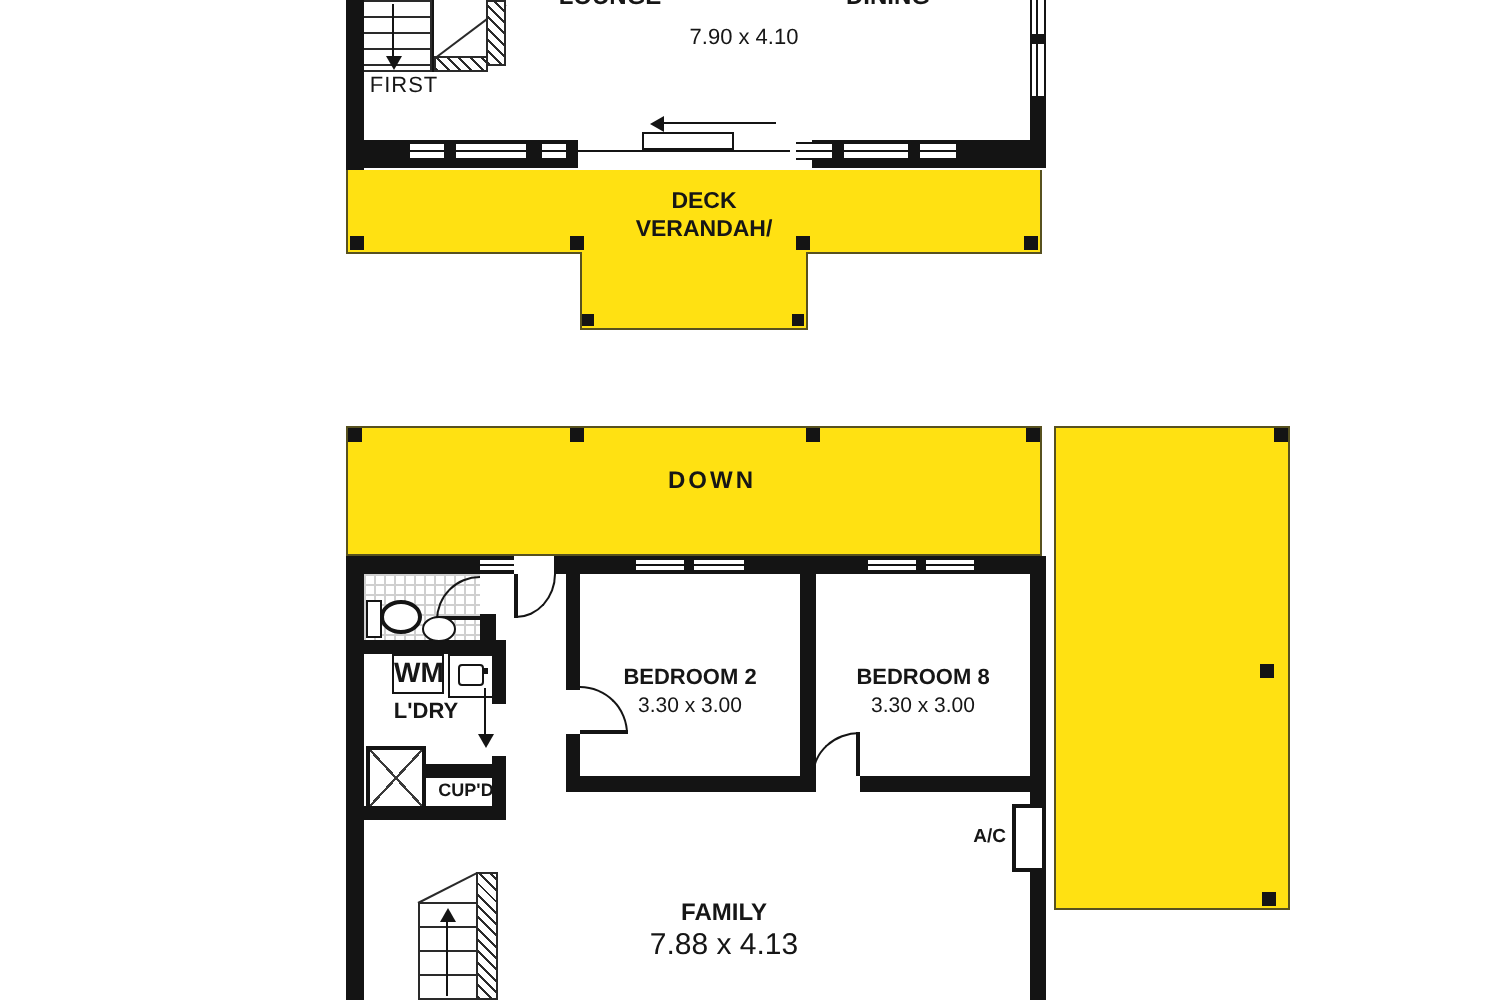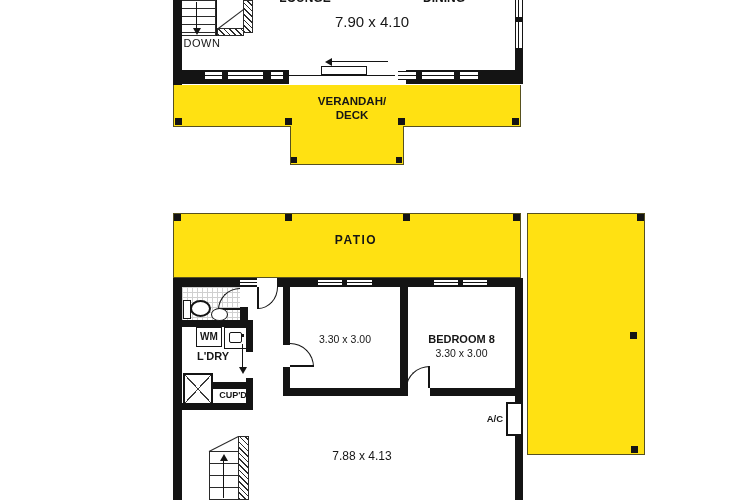--- a/index.html
+++ b/index.html
@@ -46,22 +46,22 @@
     <div class="a oline" style="left:290px;top:127px;width:1px;height:38px;"></div>
     <div class="a oline" style="left:403px;top:127px;width:1px;height:38px;"></div>
     <div class="a oline" style="left:290px;top:164px;width:114px;height:1px;"></div>
     <div class="a post" style="left:175px;top:118px;"></div>
     <div class="a post" style="left:285px;top:118px;"></div>
     <div class="a post" style="left:398px;top:118px;"></div>
     <div class="a post" style="left:512px;top:118px;"></div>
     <div class="a post" style="left:291px;top:157px;width:6px;height:6px;"></div>
     <div class="a post" style="left:396px;top:157px;width:6px;height:6px;"></div>
     <div class="a lbl" style="left:290px;top:94px;width:124px;font-size:11.5px;">
+      <span style="display:block;">DECK</span>
       <span style="display:block;">VERANDAH/</span>
-      <span style="display:block;">DECK</span>
     </div>
 
     <div class="a wall" style="left:173px;top:0;width:9px;height:85px;"></div>
     <div class="a wall" style="left:173px;top:70px;width:350px;height:14px;"></div>
 
     <div class="a winh" style="left:205px;top:71px;width:78px;height:9px;"></div>
     <div class="a wall" style="left:222px;top:70px;width:6px;height:11px;"></div>
     <div class="a wall" style="left:263px;top:70px;width:8px;height:11px;"></div>
     <div class="a wall" style="left:283px;top:70px;width:6px;height:11px;"></div>
     <div class="a white" style="left:289px;top:70px;width:117px;height:14px;"></div>
@@ -77,40 +77,40 @@
     <div class="a wall" style="left:515px;top:17px;width:8px;height:5px;"></div>
     <div class="a wall" style="left:515px;top:48px;width:8px;height:36px;"></div>
 
     <div class="a treads" style="left:182px;top:0;width:34px;height:36px;border-right:1px solid #2a2a2a;border-bottom:1px solid #2a2a2a;"></div>
     <div class="a thin" style="left:216px;top:0;width:1px;height:36px;"></div>
     <div class="a thin" style="left:196px;top:2px;width:1px;height:27px;"></div>
     <div class="a tri" style="left:193px;top:28px;border-left:4px solid transparent;border-right:4px solid transparent;border-top:7px solid #141414;"></div>
     <div class="a diag" style="left:217px;top:29px;width:45px;transform:rotate(-37deg);"></div>
     <div class="a hatch" style="left:243px;top:0;width:10px;height:33px;"></div>
     <div class="a hatch" style="left:217px;top:28px;width:27px;height:8px;"></div>
-    <div class="a lbl" style="left:178px;top:37px;width:48px;font-weight:400;font-size:11px;letter-spacing:0.5px;">DOWN</div>
+    <div class="a lbl" style="left:178px;top:37px;width:48px;font-weight:400;font-size:11px;letter-spacing:0.5px;">FIRST</div>
 
     <div class="a lbl" style="left:255px;top:-9px;width:100px;font-size:12px;">LOUNGE</div>
     <div class="a lbl" style="left:394px;top:-9px;width:100px;font-size:12px;">DINING</div>
-    <div class="a lbl dim" style="left:312px;top:13px;width:120px;font-size:15px;">7.90 x 4.10</div>
+    <div class="a lbl dim" style="left:312px;top:13px;width:120px;font-size:11px;">7.90 x 4.10</div>
 
   </div>
 
   <div class="a" style="left:0;top:200px;width:750px;height:300px;">
 
     <div class="a yel" style="left:173px;top:13px;width:348px;height:65px;border:1px solid #57511f;"></div>
     <div class="a yel" style="left:527px;top:13px;width:118px;height:242px;border:1px solid #57511f;"></div>
     <div class="a post" style="left:174px;top:14px;"></div>
     <div class="a post" style="left:285px;top:14px;"></div>
     <div class="a post" style="left:403px;top:14px;"></div>
     <div class="a post" style="left:513px;top:14px;"></div>
     <div class="a post" style="left:637px;top:14px;"></div>
     <div class="a post" style="left:630px;top:132px;"></div>
     <div class="a post" style="left:631px;top:246px;"></div>
-    <div class="a lbl" style="left:286px;top:33px;width:140px;font-size:12px;letter-spacing:1.5px;">PATIO</div>
+    <div class="a lbl" style="left:286px;top:33px;width:140px;font-size:12px;letter-spacing:1.5px;">DOWN</div>
 
     <div class="a wall" style="left:173px;top:78px;width:350px;height:9px;"></div>
     <div class="a wall" style="left:173px;top:78px;width:9px;height:222px;"></div>
     <div class="a wall" style="left:515px;top:87px;width:8px;height:213px;"></div>
 
     <div class="a winh" style="left:240px;top:79px;width:18px;height:7px;"></div>
     <div class="a white" style="left:257px;top:78px;width:20px;height:9px;"></div>
     <div class="a wall" style="left:257px;top:87px;width:2px;height:22px;"></div>
     <div class="a" style="left:258px;top:87px;width:20px;height:22px;border-right:1px solid #141414;border-bottom:1px solid #141414;border-bottom-right-radius:100% 100%;"></div>
     <div class="a winh" style="left:318px;top:79px;width:54px;height:7px;"></div>
@@ -121,21 +121,21 @@
     <div class="a tiles" style="left:182px;top:87px;width:58px;height:34px;"></div>
     <div class="a wall" style="left:182px;top:120px;width:71px;height:7px;"></div>
     <div class="a wall" style="left:240px;top:107px;width:8px;height:13px;"></div>
     <div class="a" style="left:218px;top:88px;width:22px;height:22px;border-left:1px solid #141414;border-top:1px solid #141414;border-top-left-radius:100% 100%;"></div>
     <div class="a wall" style="left:218px;top:108px;width:22px;height:2px;"></div>
     <div class="a box" style="left:183px;top:100px;width:8px;height:19px;border-width:1.5px;"></div>
     <div class="a ell" style="left:190px;top:100px;width:21px;height:17px;"></div>
     <div class="a ell" style="left:211px;top:108px;width:17px;height:13px;border-width:1.5px;"></div>
 
     <div class="a box" style="left:196px;top:127px;width:26px;height:20px;">
-      <div class="lbl" style="font-size:10px;line-height:17px;">WM</div>
+      <div class="lbl" style="font-size:14px;line-height:17px;">WM</div>
     </div>
     <div class="a box" style="left:224px;top:127px;width:24px;height:22px;"></div>
     <div class="a box" style="left:229px;top:132px;width:13px;height:11px;border-width:1px;border-radius:2px;"></div>
     <div class="a wall" style="left:241px;top:134px;width:3px;height:3px;"></div>
     <div class="a lbl" style="left:182px;top:150px;width:62px;font-size:11px;">L'DRY</div>
     <div class="a xbox" style="left:183px;top:173px;width:30px;height:32px;"></div>
     <div class="a wall" style="left:212px;top:182px;width:41px;height:7px;"></div>
     <div class="a lbl" style="left:211px;top:190px;width:44px;font-size:9px;">CUP'D</div>
     <div class="a wall" style="left:246px;top:120px;width:7px;height:32px;"></div>
     <div class="a wall" style="left:246px;top:178px;width:7px;height:32px;"></div>
@@ -148,32 +148,34 @@
     <div class="a wall" style="left:400px;top:87px;width:8px;height:109px;"></div>
     <div class="a wall" style="left:283px;top:188px;width:125px;height:8px;"></div>
     <div class="a wall" style="left:430px;top:188px;width:93px;height:8px;"></div>
 
     <div class="a" style="left:290px;top:143px;width:24px;height:24px;border-top:1px solid #141414;border-right:1px solid #141414;border-top-right-radius:100% 100%;"></div>
     <div class="a wall" style="left:290px;top:165px;width:24px;height:2px;"></div>
     <div class="a" style="left:406px;top:166px;width:24px;height:22px;border-top:1px solid #141414;border-left:1px solid #141414;border-top-left-radius:100% 100%;"></div>
     <div class="a wall" style="left:428px;top:166px;width:2px;height:22px;"></div>
 
     <div class="a lbl" style="left:290px;top:133px;width:110px;font-size:11px;">
+      <span style="display:block;">BEDROOM 2</span>
       <span class="dim" style="display:block;font-size:10.5px;">3.30 x 3.00</span>
     </div>
     <div class="a lbl" style="left:408px;top:133px;width:107px;font-size:11px;">
       <span style="display:block;">BEDROOM 8</span>
       <span class="dim" style="display:block;font-size:10.5px;">3.30 x 3.00</span>
     </div>
 
     <div class="a box" style="left:506px;top:202px;width:17px;height:34px;border-width:2px;"></div>
     <div class="a lbl" style="left:476px;top:213px;width:27px;font-size:9.5px;text-align:right;">A/C</div>
 
     <div class="a lbl" style="left:297px;top:249px;width:130px;font-size:12px;">
-      <span class="dim" style="display:block;font-size:12px;">7.88 x 4.13</span>
+      <span style="display:block;">FAMILY</span>
+      <span class="dim" style="display:block;font-size:15px;">7.88 x 4.13</span>
     </div>
 
     <div class="a hatch" style="left:238px;top:236px;width:11px;height:64px;"></div>
     <div class="a treads2" style="left:209px;top:251px;width:30px;height:49px;border-left:1px solid #2a2a2a;"></div>
     <div class="a diag" style="left:209px;top:251px;width:33px;transform:rotate(-27deg);"></div>
     <div class="a thin" style="left:223px;top:261px;width:1px;height:37px;"></div>
     <div class="a tri" style="left:220px;top:254px;border-left:4px solid transparent;border-right:4px solid transparent;border-bottom:7px solid #141414;"></div>
   </div>
 
 </div>

